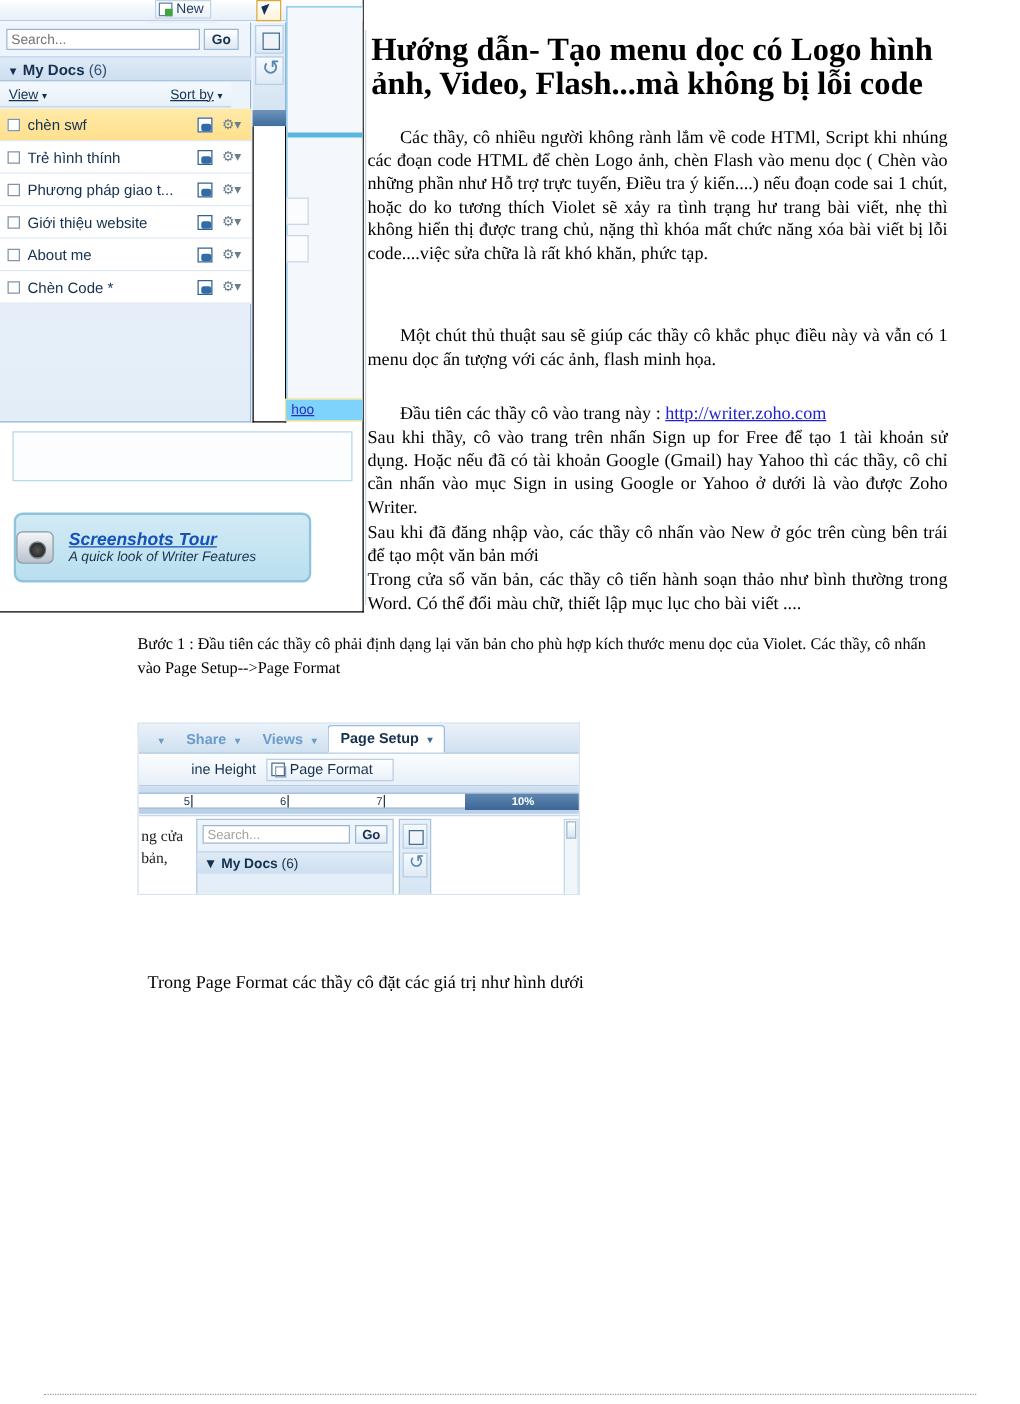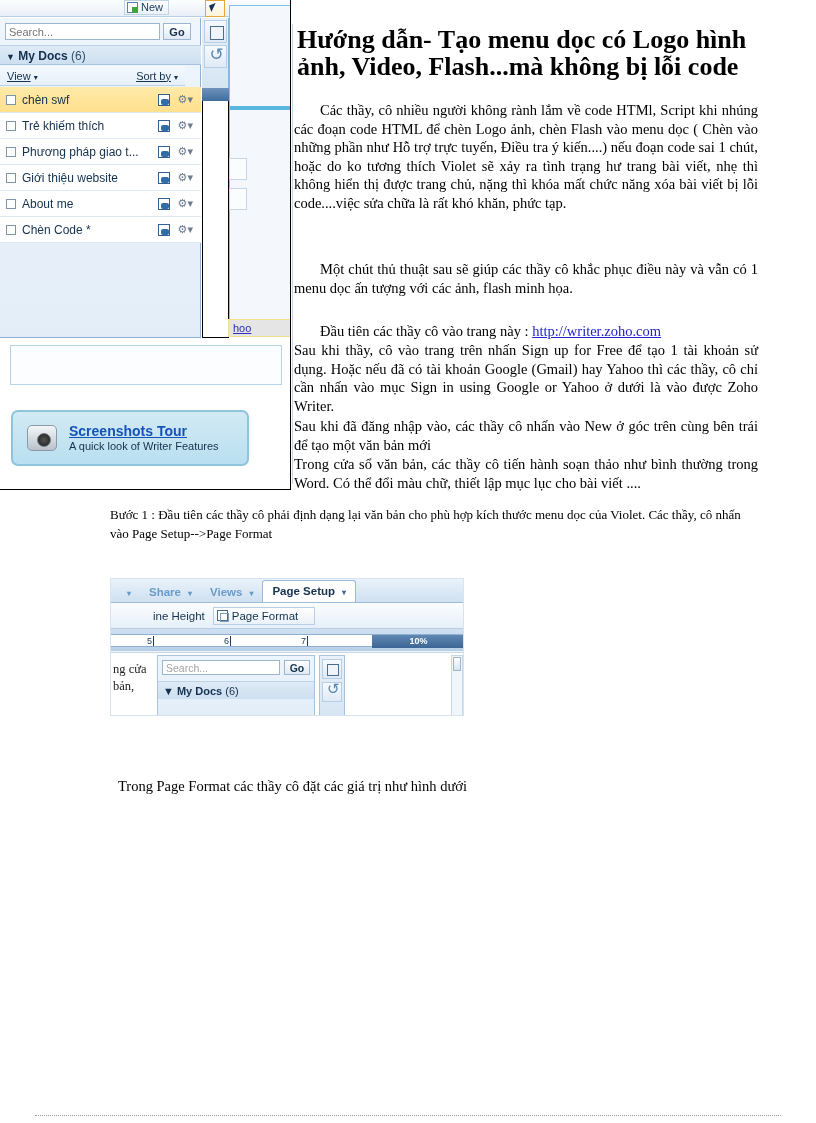--- a/index.html
+++ b/index.html
@@ -149,35 +149,35 @@
     position:absolute; left:0; top:100px; width:62px; height:4px; background:#5bb6de;
   }
   .s1-editor .ph {
     position:absolute; left:-1px; width:18px; height:22px;
     border:1px solid #c8d6e4; background:#fafcfe;
   }
   .s1-editor .ph.a { top:152px; }
   .s1-editor .ph.b { top:182px; }
   .s1-editor .yahoo {
     position:absolute; left:-2px; top:313px; width:64px; height:18px;
-    background:#e5e5e5; border:1px solid #f2e08a;
+    background:#7dd3fc; border:1px solid #f2e08a;
     font-size:11px; color:#2d2dbb; text-decoration:underline;
     font-family:"Liberation Sans",sans-serif; line-height:17px; padding-left:4px;
   }
   
   .s1-blank {
     position:absolute; left:10px; top:345px; width:272px; height:40px;
     border:1px solid #b8d6ea; background:#fbfdff;
   }
   
   .s1-tour {
     position:absolute; left:11px; top:410px; width:238px; height:56px;
     border:2px solid #8ec4dc; border-radius:7px;
     background:linear-gradient(#d2eaf4,#b9dff0);
-    display:flex; align-items:center; padding-left:14px; gap:12px;
+    display:flex; align-items:center; padding-left:0; gap:12px;font-style:italic;
   }
   .s1-tour .cam {
     width:30px;height:26px;border-radius:5px;
     background:linear-gradient(#f4f6f8,#b9c2cc);
     border:1px solid #8d99a6; position:relative; flex:none;
   }
   .s1-tour .cam::after{
     content:''; position:absolute; left:9px; top:7px; width:12px;height:12px;border-radius:50%;
     background:radial-gradient(#555,#1b1b1b); border:1px solid #6d7882;
   }
@@ -382,21 +382,21 @@
 
       <div class="doclist">
         <div class="docrow sel">
           <span class="cb"></span>
           <span class="nm">chèn swf</span>
           <span class="ic1"></span>
           <span class="ic2">⚙▾</span>
         </div>
         <div class="docrow">
           <span class="cb"></span>
-          <span class="nm">Trẻ khiếm thích</span>
+          <span class="nm">Trẻ hình thính</span>
           <span class="ic1"></span>
           <span class="ic2">⚙▾</span>
         </div>
         <div class="docrow">
           <span class="cb"></span>
           <span class="nm">Phương pháp giao t...</span>
           <span class="ic1"></span>
           <span class="ic2">⚙▾</span>
         </div>
         <div class="docrow">

